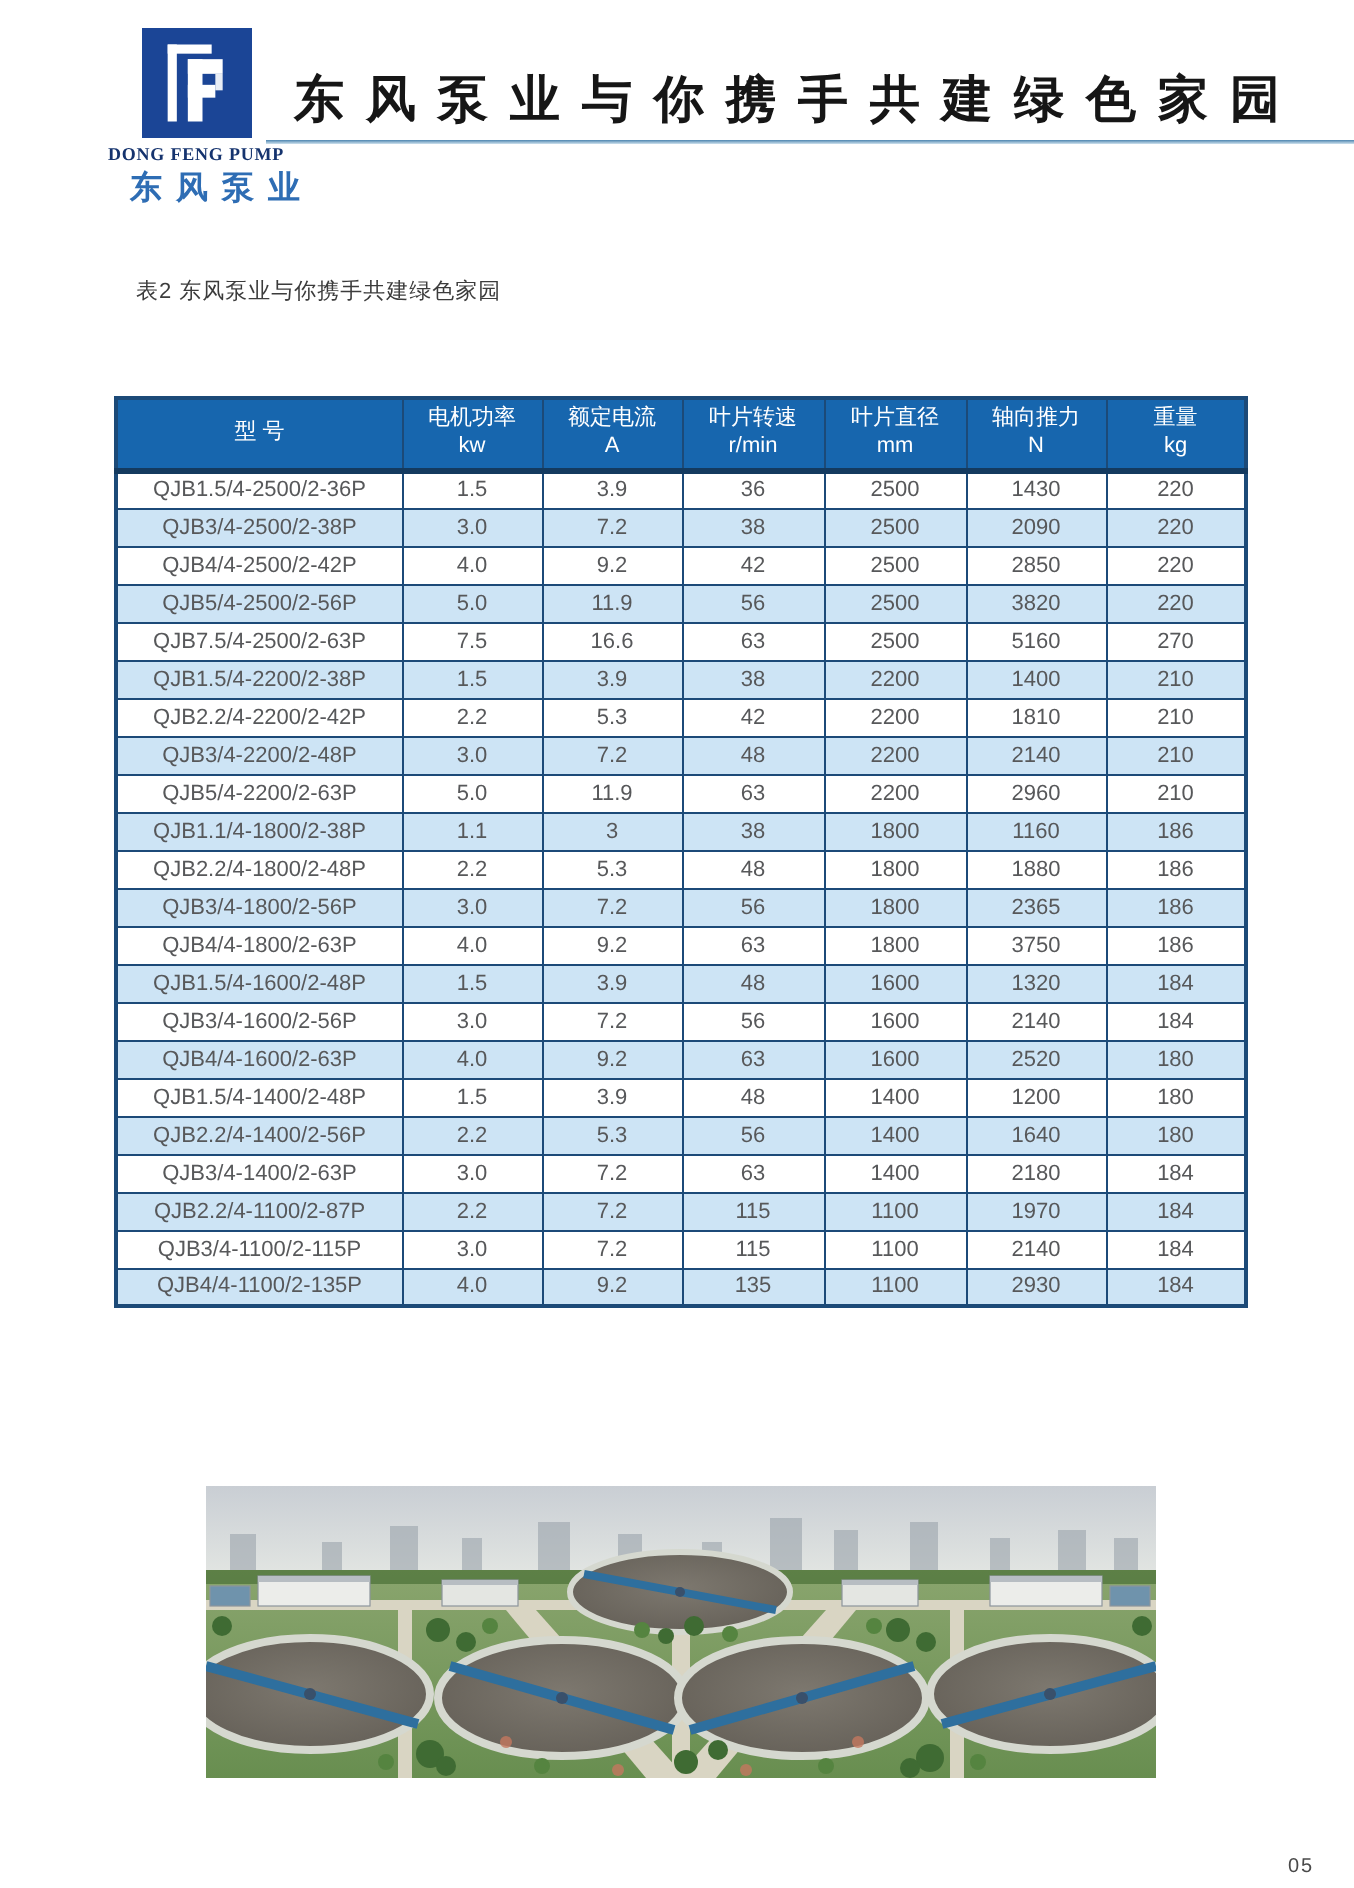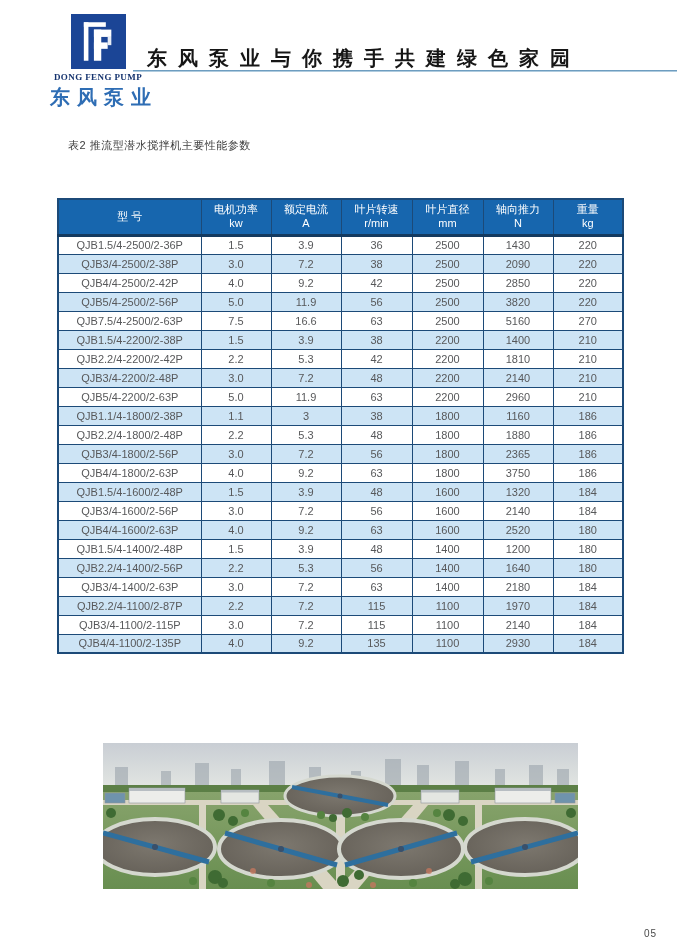--- a/index.html
+++ b/index.html
@@ -13,27 +13,27 @@
   }
 
   
   .logo-block { position:absolute; left:46px; top:14px; width:104px; text-align:center; }
   .logo-mark { display:block; margin:0 auto; width:55px; height:55px; }
   .logo-en {
     margin-top:3px; font-family:Liberation Serif, serif; font-weight:bold;
     font-size:9px; letter-spacing:0.4px; color:#15336e; white-space:nowrap;
   }
   .logo-cn {
-    margin-top:2px; font-size:20px; font-weight:bold; letter-spacing:7px;
-    color:#2e6db4; white-space:nowrap; margin-left:4px;text-align:right;
+    margin-top:2px; font-size:16px; font-weight:bold; letter-spacing:7px;
+    color:#2e6db4; white-space:nowrap; margin-left:19px;text-align:right;
   }
   .slogan {
-    position:absolute; left:147px; top:45px; width:520px;
+    position:absolute; left:147px; top:33px; width:520px;
     font-family:Liberation Sans, sans-serif; font-weight:bold;
-    font-size:20px; letter-spacing:11px; color:#161616; white-space:nowrap;
+    font-size:25px; letter-spacing:11px; color:#161616; white-space:nowrap;
   }
   .slogan-rule {
     position:absolute; left:133px; top:70px; width:544px; height:2px;
     background:linear-gradient(#4d85b0, #cfe2ee);
   }
 
   
   .table-title {
     position:absolute; left:68px; top:138px;
     font-size:11px; color:#3c3c3c; letter-spacing:0.5px;
@@ -83,21 +83,21 @@
       <rect x="25" y="31" width="15" height="7" fill="#ffffff"></rect>
       <rect x="40" y="25" width="4" height="9" fill="#ffffff" opacity="0.9"></rect>
     </svg>
     <div class="logo-en">DONG FENG PUMP</div>
     <div class="logo-cn">东风泵业</div>
   </div>
 
   <div class="slogan">东风泵业与你携手共建绿色家园</div>
   <div class="slogan-rule"></div>
 
-  <div class="table-title">表2  推流型潜水搅拌机主要性能参数</div>
+  <div class="table-title">表2  东风泵业与你携手共建绿色家园</div>
 
   <table class="perf">
     <colgroup>
       <col style="width:143px">
       <col style="width:70px">
         <col style="width:70px">
         <col style="width:71px">
       <col style="width:71px">
         <col style="width:70px">
         <col style="width:70px">

